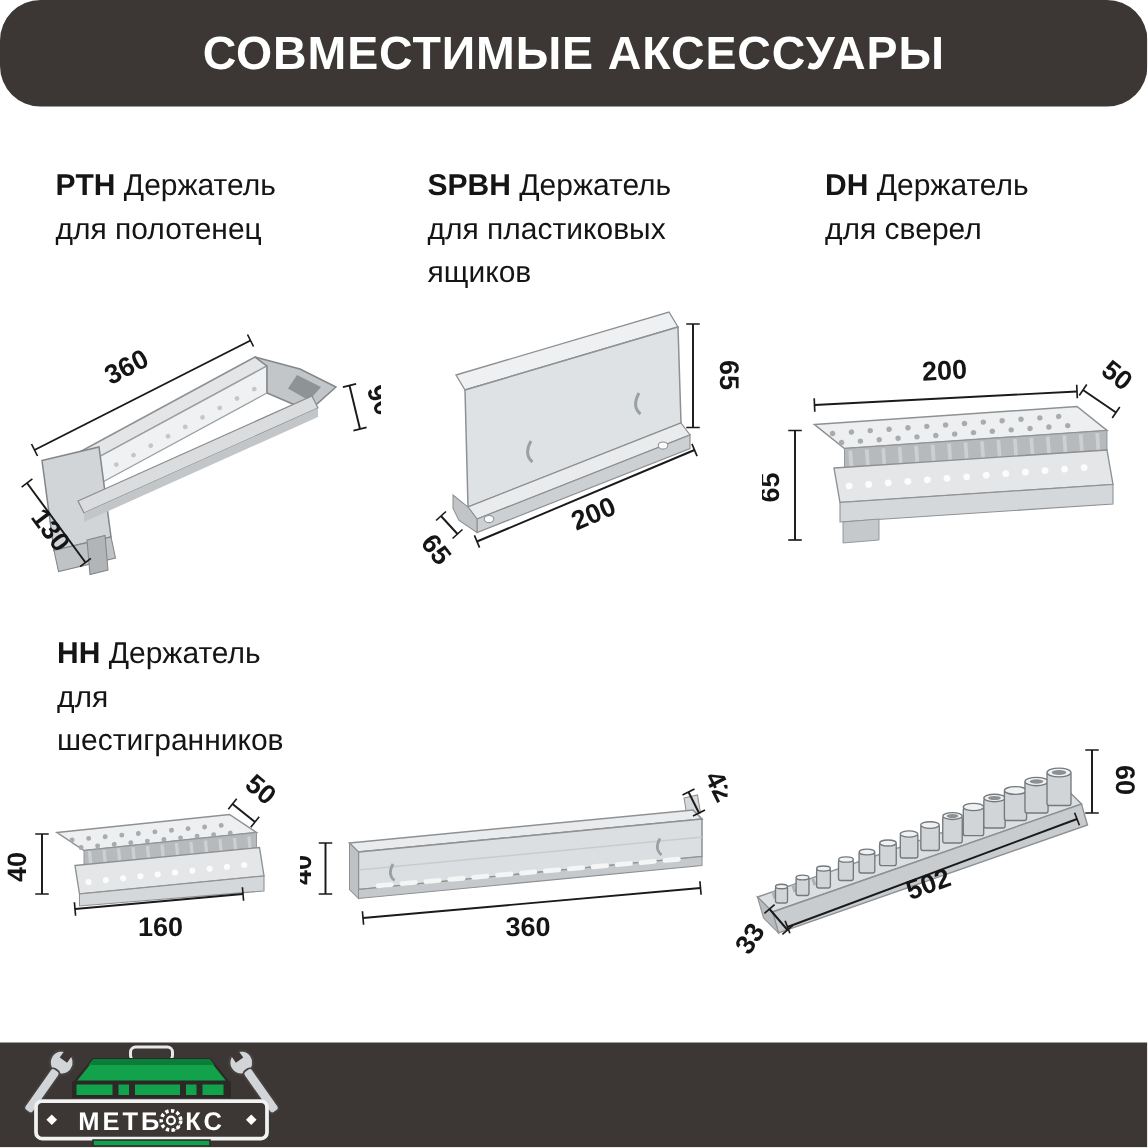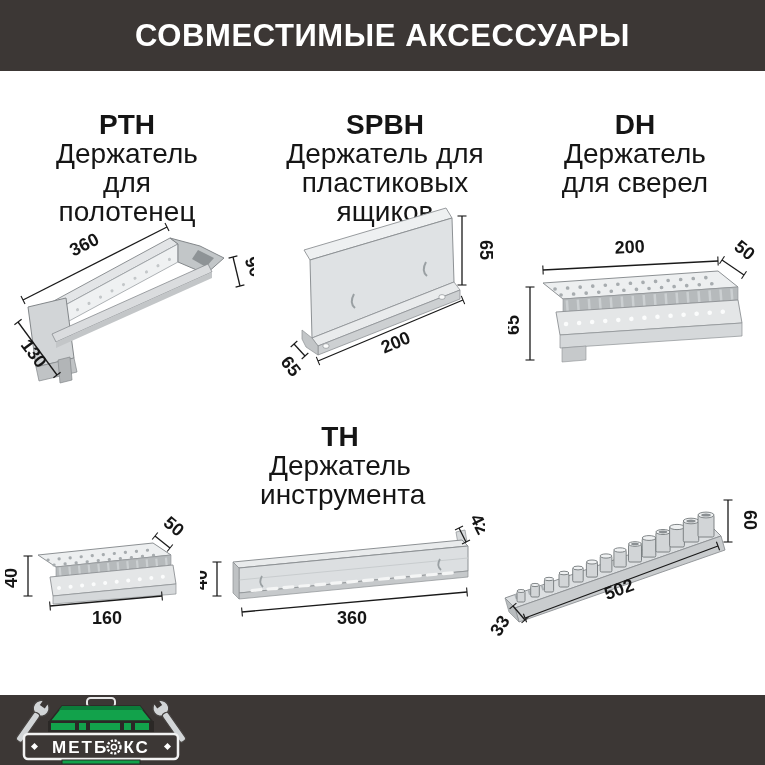--- a/index.html
+++ b/index.html
@@ -1,21 +1,21 @@
 <!DOCTYPE html>
 <html><head>
 <meta charset="utf-8">
 <style>
   html,body{margin:0;padding:0;background:#fff;}
   #page{position:relative;width:765px;height:765px;background:#ffffff;overflow:hidden;
         font-family:"Liberation Sans",sans-serif;}
   .hdr{position:absolute;left:0;top:0;width:765px;height:71px;background:#3c3735;
-       display:flex;align-items:center;justify-content:center;}
+       display:flex;align-items:center;justify-content:center;border-radius:27px;}
   .hdr .t{color:#ffffff;font-weight:700;font-size:31px;letter-spacing:.6px;}
-  .ptitle{position:absolute;text-align:center;font-size:28px;line-height:29px;color:#151515;}
+  .ptitle{position:absolute;font-size:20px;line-height:29px;color:#151515;}
   .ptitle .code{font-weight:700;}
   .ptitle .nm{white-space:pre-line;}
   .pimg{position:absolute;}
   .dimt{font-family:"Liberation Sans",sans-serif;font-weight:700;font-size:18px;
         fill:#151515;text-anchor:middle;}
   .dl{stroke:#1a1a1a;stroke-width:1.3;}
   .tk{stroke:#1a1a1a;stroke-width:1.1;}
   .ftr{position:absolute;left:0;top:695px;width:765px;height:70px;background:#3c3735;}
   .logo{position:absolute;left:10px;top:696px;}
   .logo-text{font-family:"Liberation Sans",sans-serif;font-weight:700;font-size:17px;
@@ -36,23 +36,23 @@
   </div>
   <div class="ptitle" style="left:550px;top:110px;width:170px;">
     <span class="code">DH</span>
     <span class="nm">Держатель для сверел</span>
   </div>
   <div class="ptitle" style="left:285px;top:110px;width:200px;">
     <span class="code">SPBH</span>
     <span class="nm">Держатель для пластиковых ящиков</span>
   </div>
 
-  <div class="ptitle" style="left:260px;top:422px;width:160px;">
-    <span class="code">TH</span>
-    <span class="nm">Держатель инструмента</span>
+  <div class="ptitle" style="left:38px;top:422px;width:165px;">
+    <span class="code">HH</span>
+    <span class="nm">Держатель для шестигранников</span>
   </div>
 
   <svg class="pimg" style="left:2px;top:208px;" width="252" height="192" viewBox="0 0 252 192">
     <g>
       <polygon points="48,95 168,30 176,36 56,101" fill="#e3e5e7" stroke="#8d9194" stroke-width="1"></polygon>
       <polygon points="56,101 176,36 176,54 56,119" fill="#eff1f2" stroke="#9aa0a3" stroke-width="0.8"></polygon>
       <line x1="64" y1="108" x2="170" y2="50" stroke="#c3c7c9" stroke-width="3" stroke-dasharray="0.1 13" stroke-linecap="round"></line>
       <polygon points="168,30 198,38 222,50 204,66 176,54 176,36" fill="#c2c6c8" stroke="#83878a" stroke-width="1"></polygon>
       <polygon points="196,42 212,50 204,59 190,51" fill="#8e9396"></polygon>
       <polygon points="26,99 64,90 72,150 34,159" fill="#d2d5d7" stroke="#83878a" stroke-width="1"></polygon>

